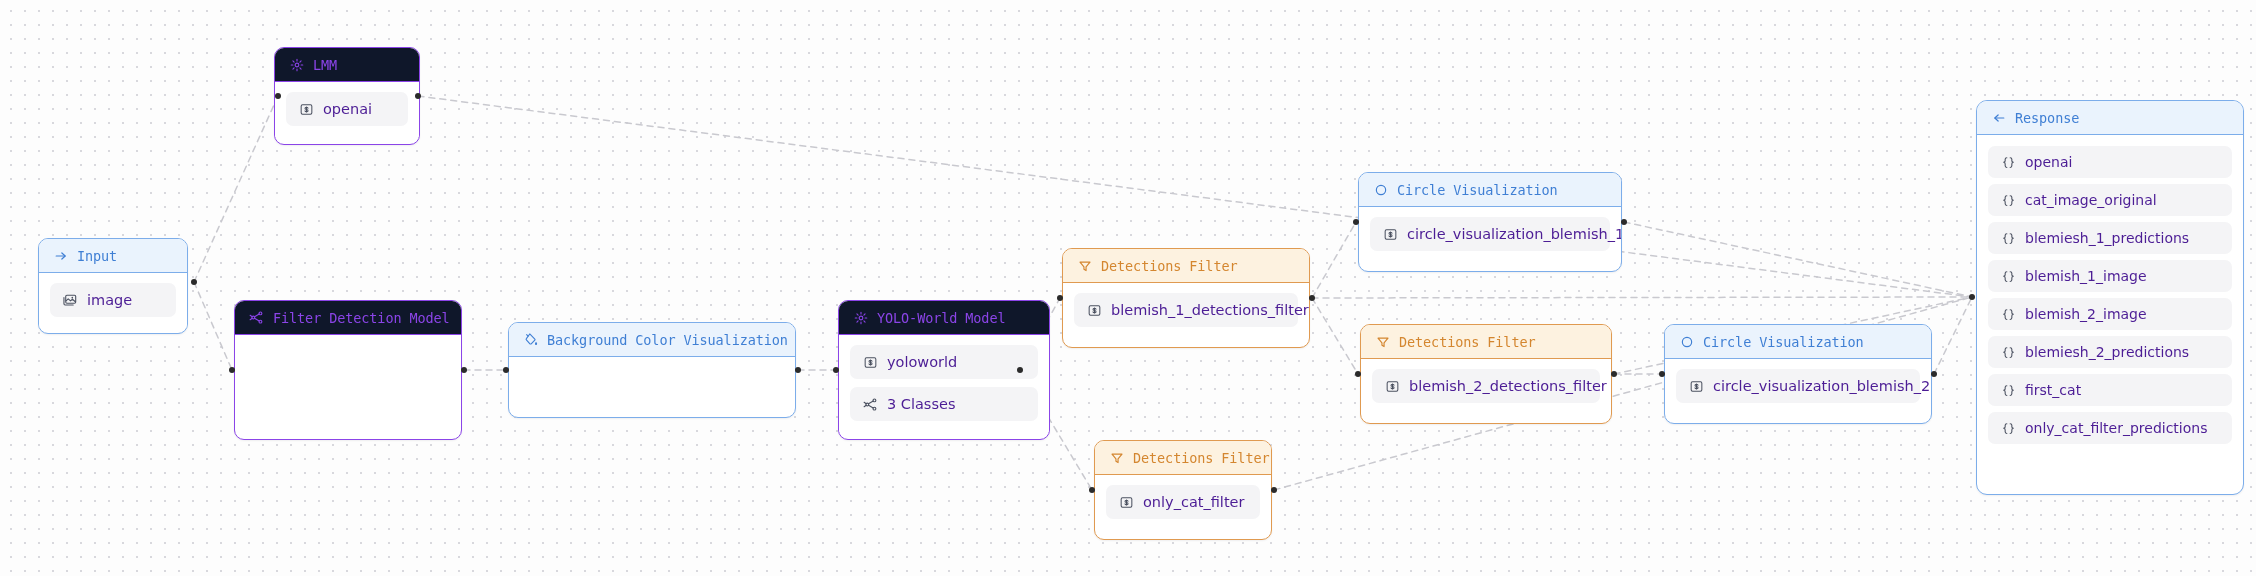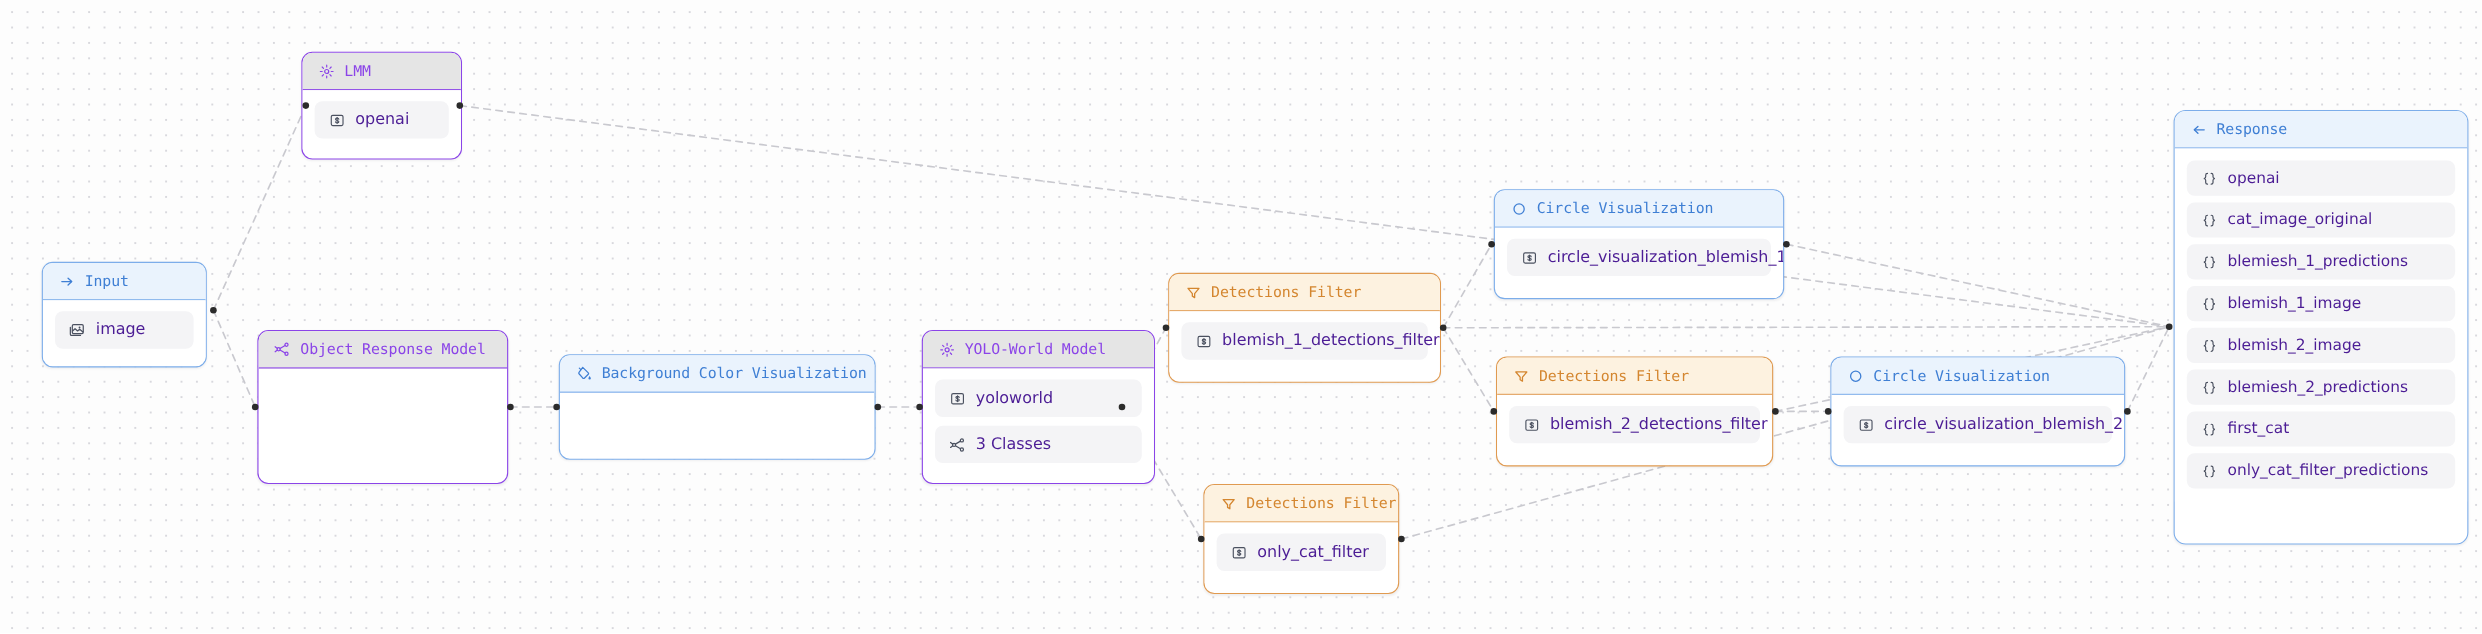--- a/index.html
+++ b/index.html
@@ -66,21 +66,21 @@
     font-size: 14.5px;
     color: #4c1d95;
     white-space: nowrap;
     box-sizing: border-box;
   }
   .row-label { line-height: 1; }
 
   
   .node.purple { border-color: #8b44e8; }
   .node.purple .node-header {
-    background: #e5e5e5;
+    background: #0f172a;
     color: #8b44e8;
     border-bottom: 1.4px solid #8b44e8;
   }
   .node.blue { border-color: #7cadea; }
   .node.blue .node-header {
     background: #eaf3fd;
     color: #3f7fd4;
     border-bottom: 1.4px solid #7cadea;
   }
   .node.orange { border-color: #e09a50; }
@@ -202,21 +202,21 @@
       <div class="node purple" style="left: 234px; top: 300px; width: 228px; min-height: 140px;">
         <div class="node-header">
           <span class="hicon">
             <svg width="15" height="15" viewBox="0 0 16 16" fill="none" stroke="currentColor" stroke-width="1.2" stroke-linecap="round">
               <circle cx="12.2" cy="3.6" r="1.5"></circle>
               <circle cx="12.2" cy="12.4" r="1.5"></circle>
               <circle cx="4.6" cy="8" r="1.5"></circle>
               <path d="M5.9 7.2 10.9 4.3M5.9 8.8l5 2.9M1.2 5.6 3.4 7.2M1.2 10.4 3.4 8.8"></path>
             </svg>
           </span>
-          <span>Object Response Model</span>
+          <span>Filter Detection Model</span>
         </div>
       </div>
       <div class="node blue" style="left: 508px; top: 322px; width: 288px; min-height: 96px;">
         <div class="node-header">
           <span class="hicon">
             <svg width="15" height="15" viewBox="0 0 16 16" fill="none" stroke="currentColor" stroke-width="1.2" stroke-linecap="round" stroke-linejoin="round">
               <path d="M7.2 2.1 12.6 7.5a.9.9 0 0 1 0 1.27l-3.6 3.6a1.3 1.3 0 0 1-1.84 0L3.6 8.3a.9.9 0 0 1 0-1.27z"></path>
               <path d="M5.4 4.3 3.9 2.8"></path>
               <path d="M13.9 10.4s1.2 1.5 1.2 2.3a1.2 1.2 0 0 1-2.4 0c0-.8 1.2-2.3 1.2-2.3z" fill="currentColor" stroke="none"></path>
             </svg>

